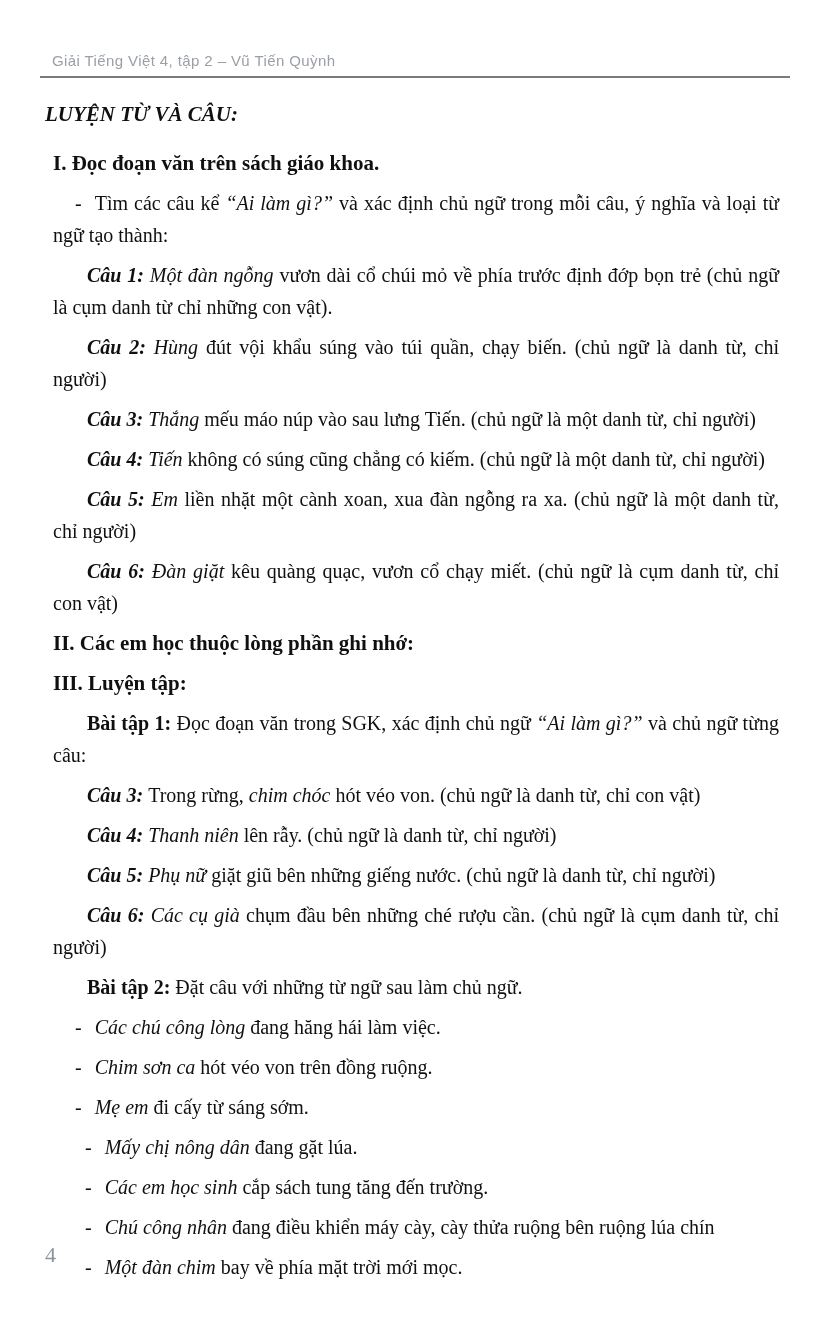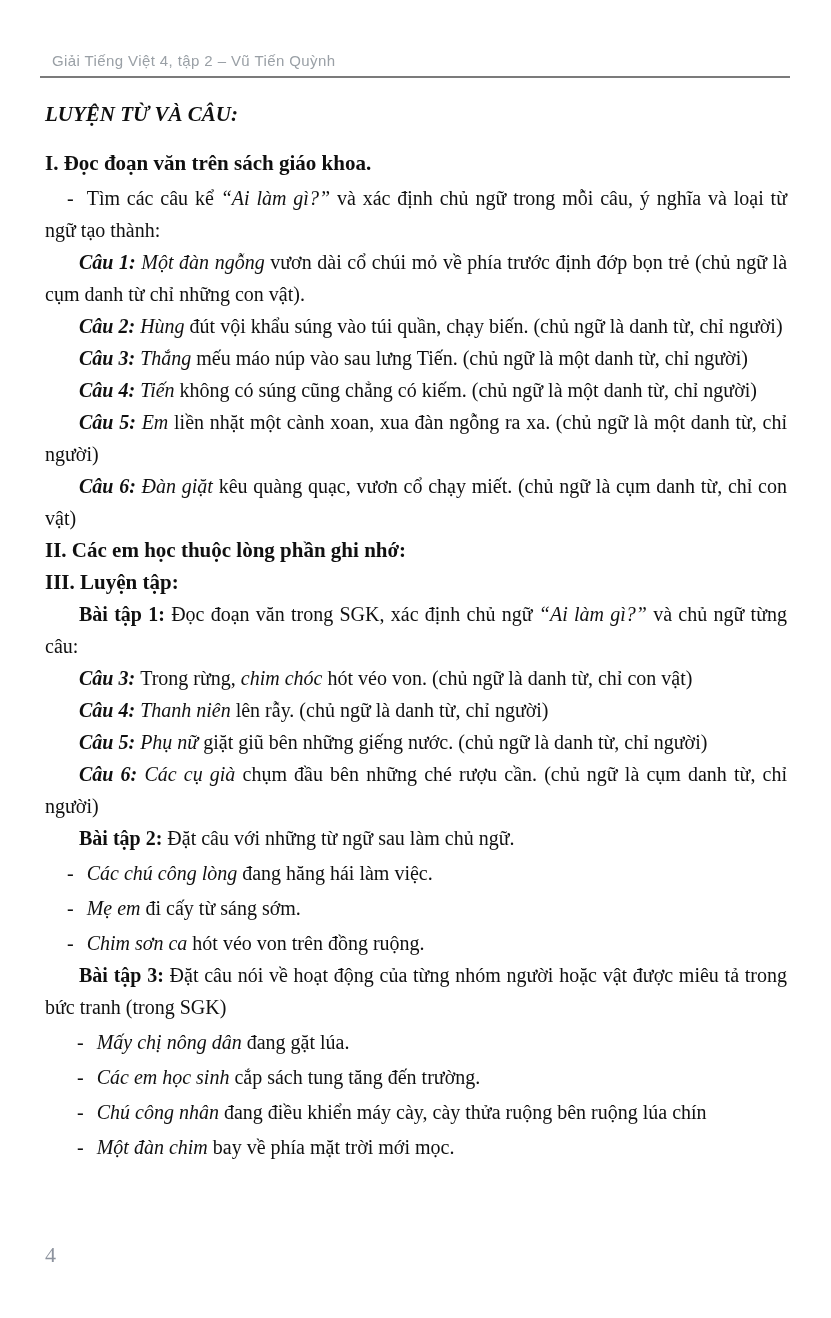--- a/index.html
+++ b/index.html
@@ -24,21 +24,21 @@
     position: absolute; left: 45px; top: 97px; width: 742px;
     font-family: "Liberation Serif", serif;
     font-size: 20px; line-height: 32px; color: #101010;
     text-align: justify;
   }
   .doc-title {
     font-family: "Liberation Serif", serif;
     font-size: 21px; font-weight: bold; font-style: italic;
     margin: 0 0 16px 0; line-height: 34px; text-align: left;
   }
-  .content p { margin: 0; }
+  .content p { margin: 8px; }
   .content p.heading { font-weight: bold; font-size: 21px; text-align: left; text-indent: 0; }
   .content p.body  { text-indent: 34px; }
   .content p.dash1 { text-indent: 22px; margin-top: 3px; }
   .content p.dash2 { text-indent: 32px; margin-top: 3px; }
   .b { font-weight: bold; }
   .i { font-style: italic; }
   .gap { display: inline-block; width: 13px; }
   .page-number {
     position: absolute; left: 45px; top: 1242px;
     font-family: "Liberation Serif", serif;
@@ -65,23 +65,22 @@
       <p class="body"><span class="b i">Câu 6: </span><span class="i">Đàn giặt </span><span>kêu quàng quạc, vươn cổ chạy miết. (chủ ngữ là cụm danh từ, chỉ con vật)</span></p>
       <p class="heading"><span class="b">II. Các em học thuộc lòng phần ghi nhớ:</span></p>
       <p class="heading"><span class="b">III. Luyện tập:</span></p>
       <p class="body"><span class="b">Bài tập 1: </span><span>Đọc đoạn văn trong SGK, xác định chủ ngữ </span><span class="i">“Ai làm gì?”</span><span> và chủ ngữ từng câu:</span></p>
       <p class="body"><span class="b i">Câu 3: </span><span>Trong rừng, </span><span class="i">chim chóc </span><span>hót véo von. (chủ ngữ là danh từ, chỉ con vật)</span></p>
       <p class="body"><span class="b i">Câu 4: </span><span class="i">Thanh niên </span><span>lên rẫy. (chủ ngữ là danh từ, chỉ người)</span></p>
       <p class="body"><span class="b i">Câu 5: </span><span class="i">Phụ nữ </span><span>giặt giũ bên những giếng nước. (chủ ngữ là danh từ, chỉ người)</span></p>
       <p class="body"><span class="b i">Câu 6: </span><span class="i">Các cụ già </span><span>chụm đầu bên những ché rượu cần. (chủ ngữ là cụm danh từ, chỉ người)</span></p>
       <p class="body"><span class="b">Bài tập 2: </span><span>Đặt câu với những từ ngữ sau làm chủ ngữ.</span></p>
       <p class="dash1"><span>-</span><span class="gap"></span><span class="i">Các chú công lòng </span><span>đang hăng hái làm việc.</span></p>
+      <p class="dash1"><span>-</span><span class="gap"></span><span class="i">Chim sơn ca </span><span>hót véo von trên đồng ruộng.</span></p>
       <p class="dash1"><span>-</span><span class="gap"></span><span class="i">Mẹ em </span><span>đi cấy từ sáng sớm.</span></p>
-      <p class="dash1"><span>-</span><span class="gap"></span><span class="i">Chim sơn ca </span><span>hót véo von trên đồng ruộng.</span></p>
-      <p class="body"><span class="b">Bài tập 3: </span><span>Đặt câu nói về hoạt động của từng nhóm người hoặc vật được miêu tả trong bức tranh (trong SGK)</span></p>
       <p class="dash2"><span>-</span><span class="gap"></span><span class="i">Mấy chị nông dân </span><span>đang gặt lúa.</span></p>
       <p class="dash2"><span>-</span><span class="gap"></span><span class="i">Các em học sinh </span><span>cắp sách tung tăng đến trường.</span></p>
       <p class="dash2"><span>-</span><span class="gap"></span><span class="i">Chú công nhân </span><span>đang điều khiển máy cày, cày thửa ruộng bên ruộng lúa chín</span></p>
       <p class="dash2"><span>-</span><span class="gap"></span><span class="i">Một đàn chim </span><span>bay về phía mặt trời mới mọc.</span></p>
     </div>
 </main>
 
 <div class="page-number">4</div>
 
 </body></html>

